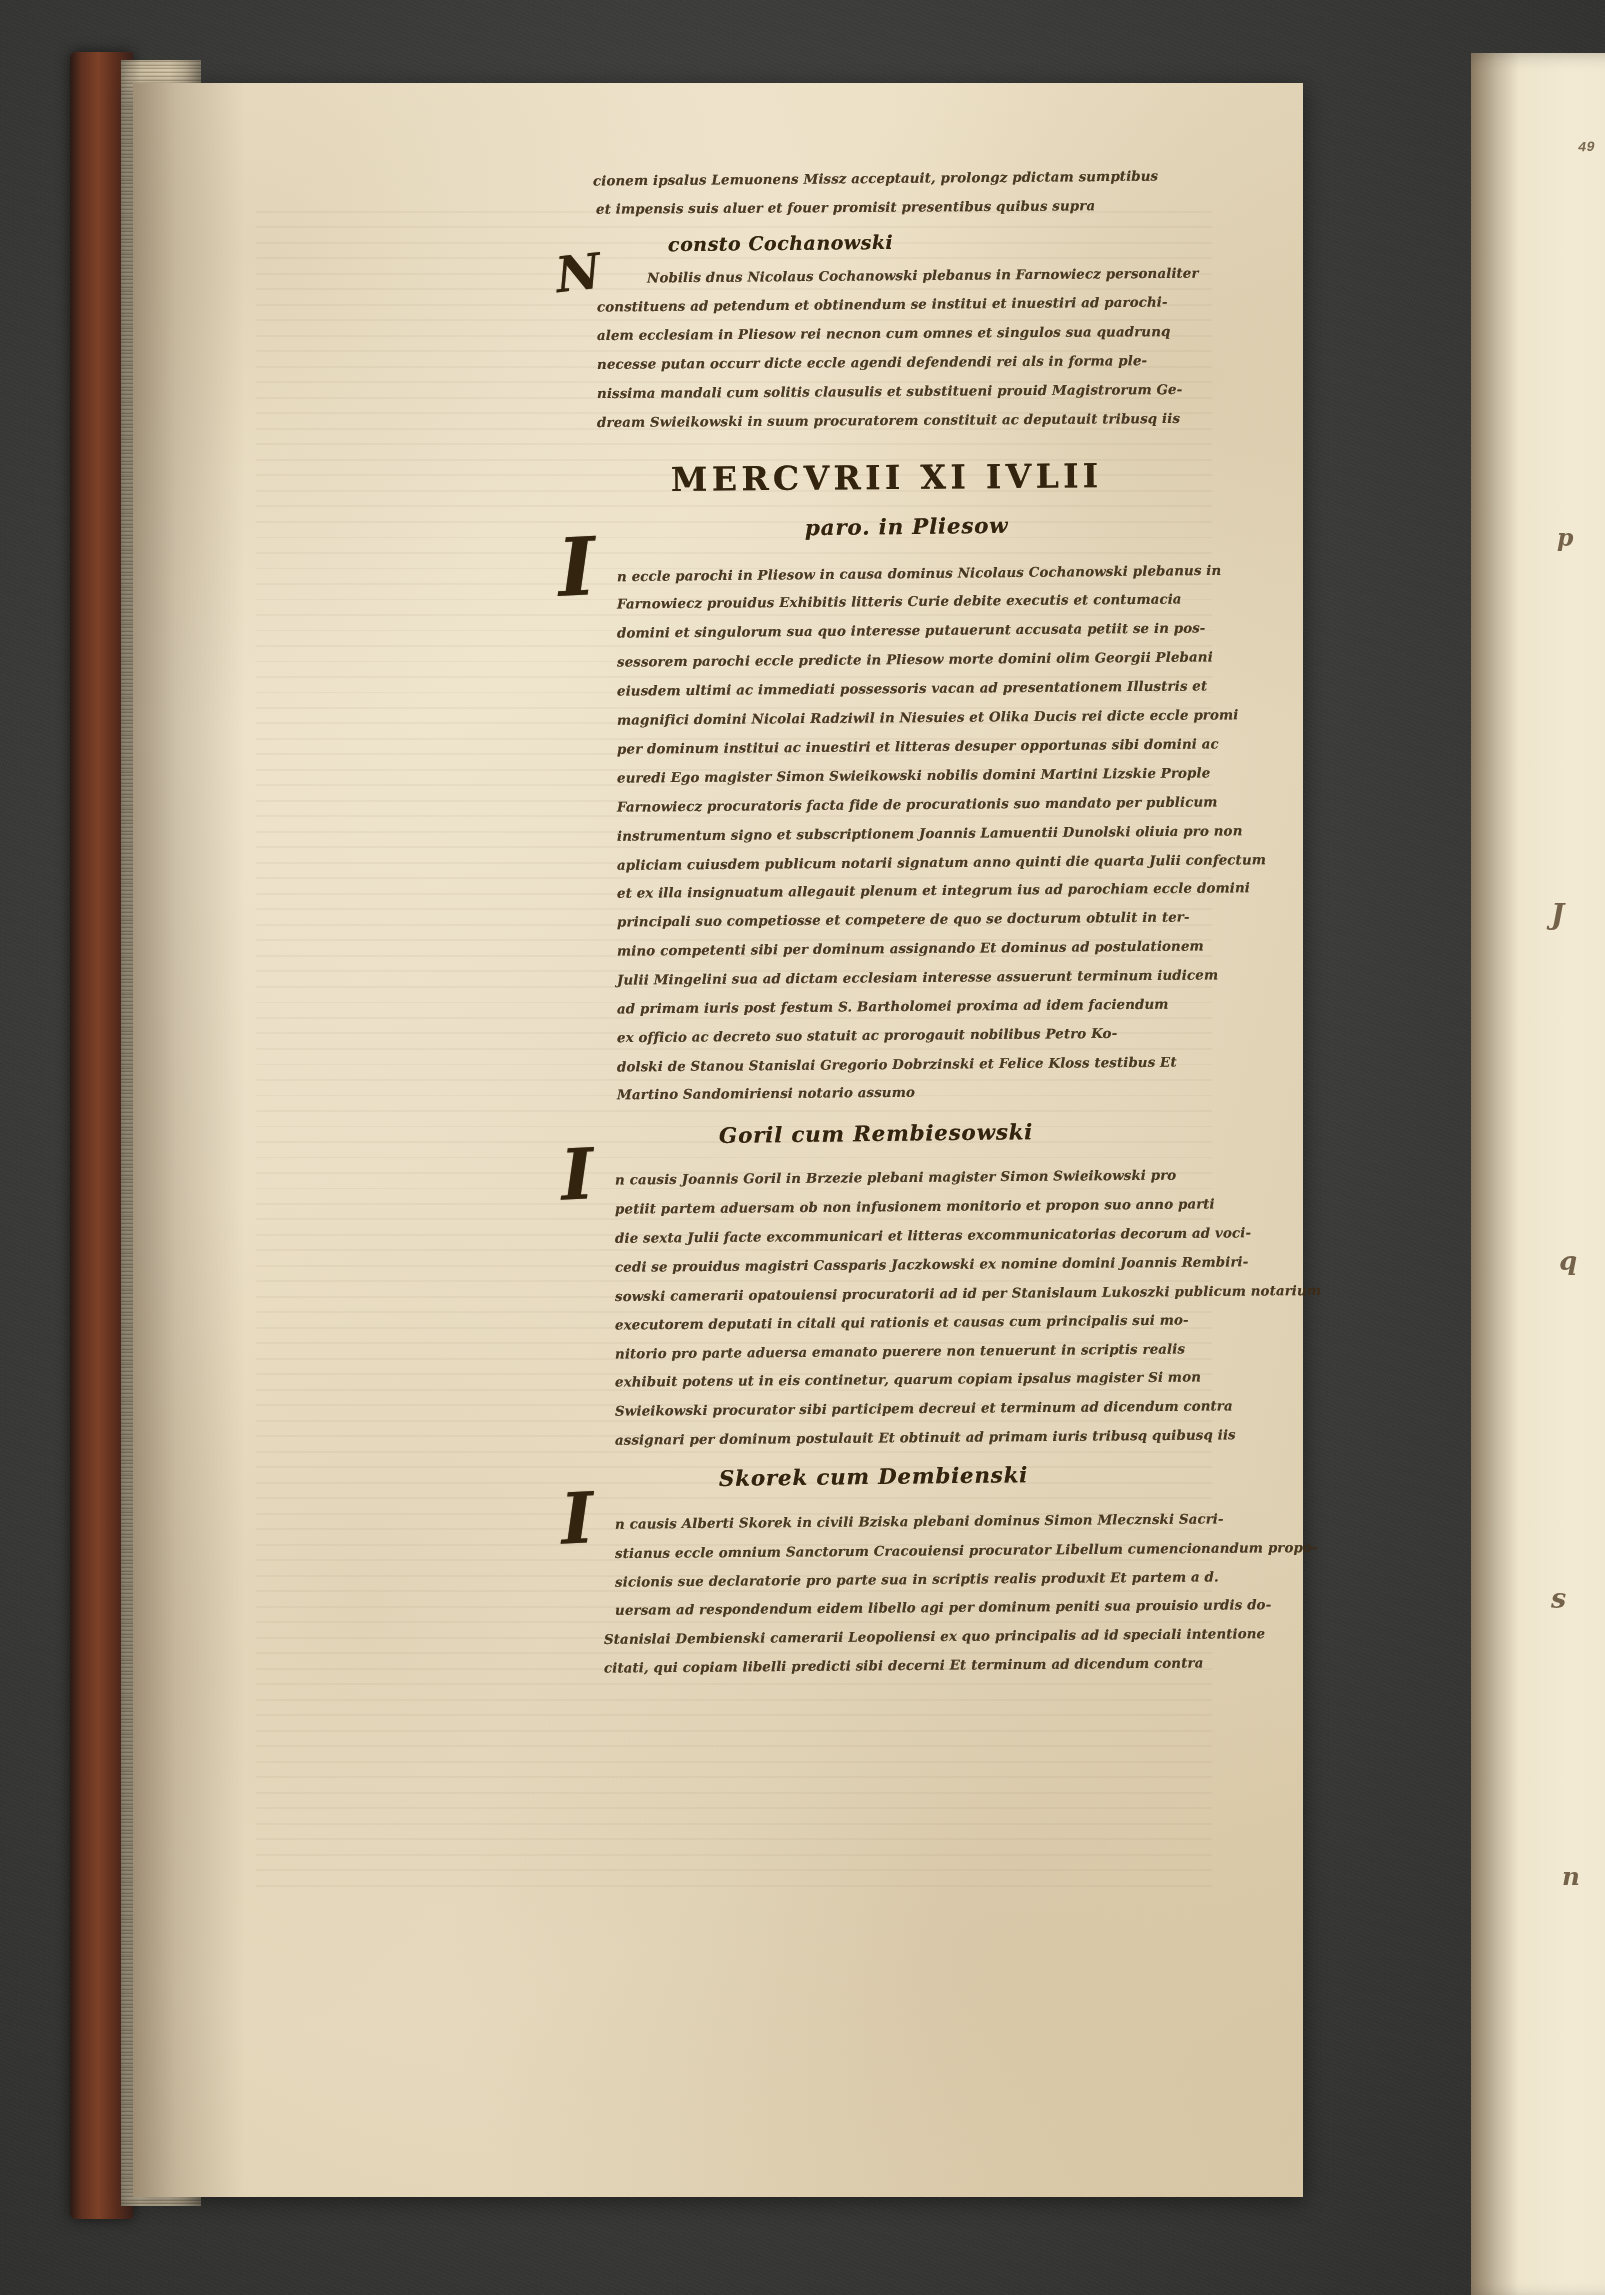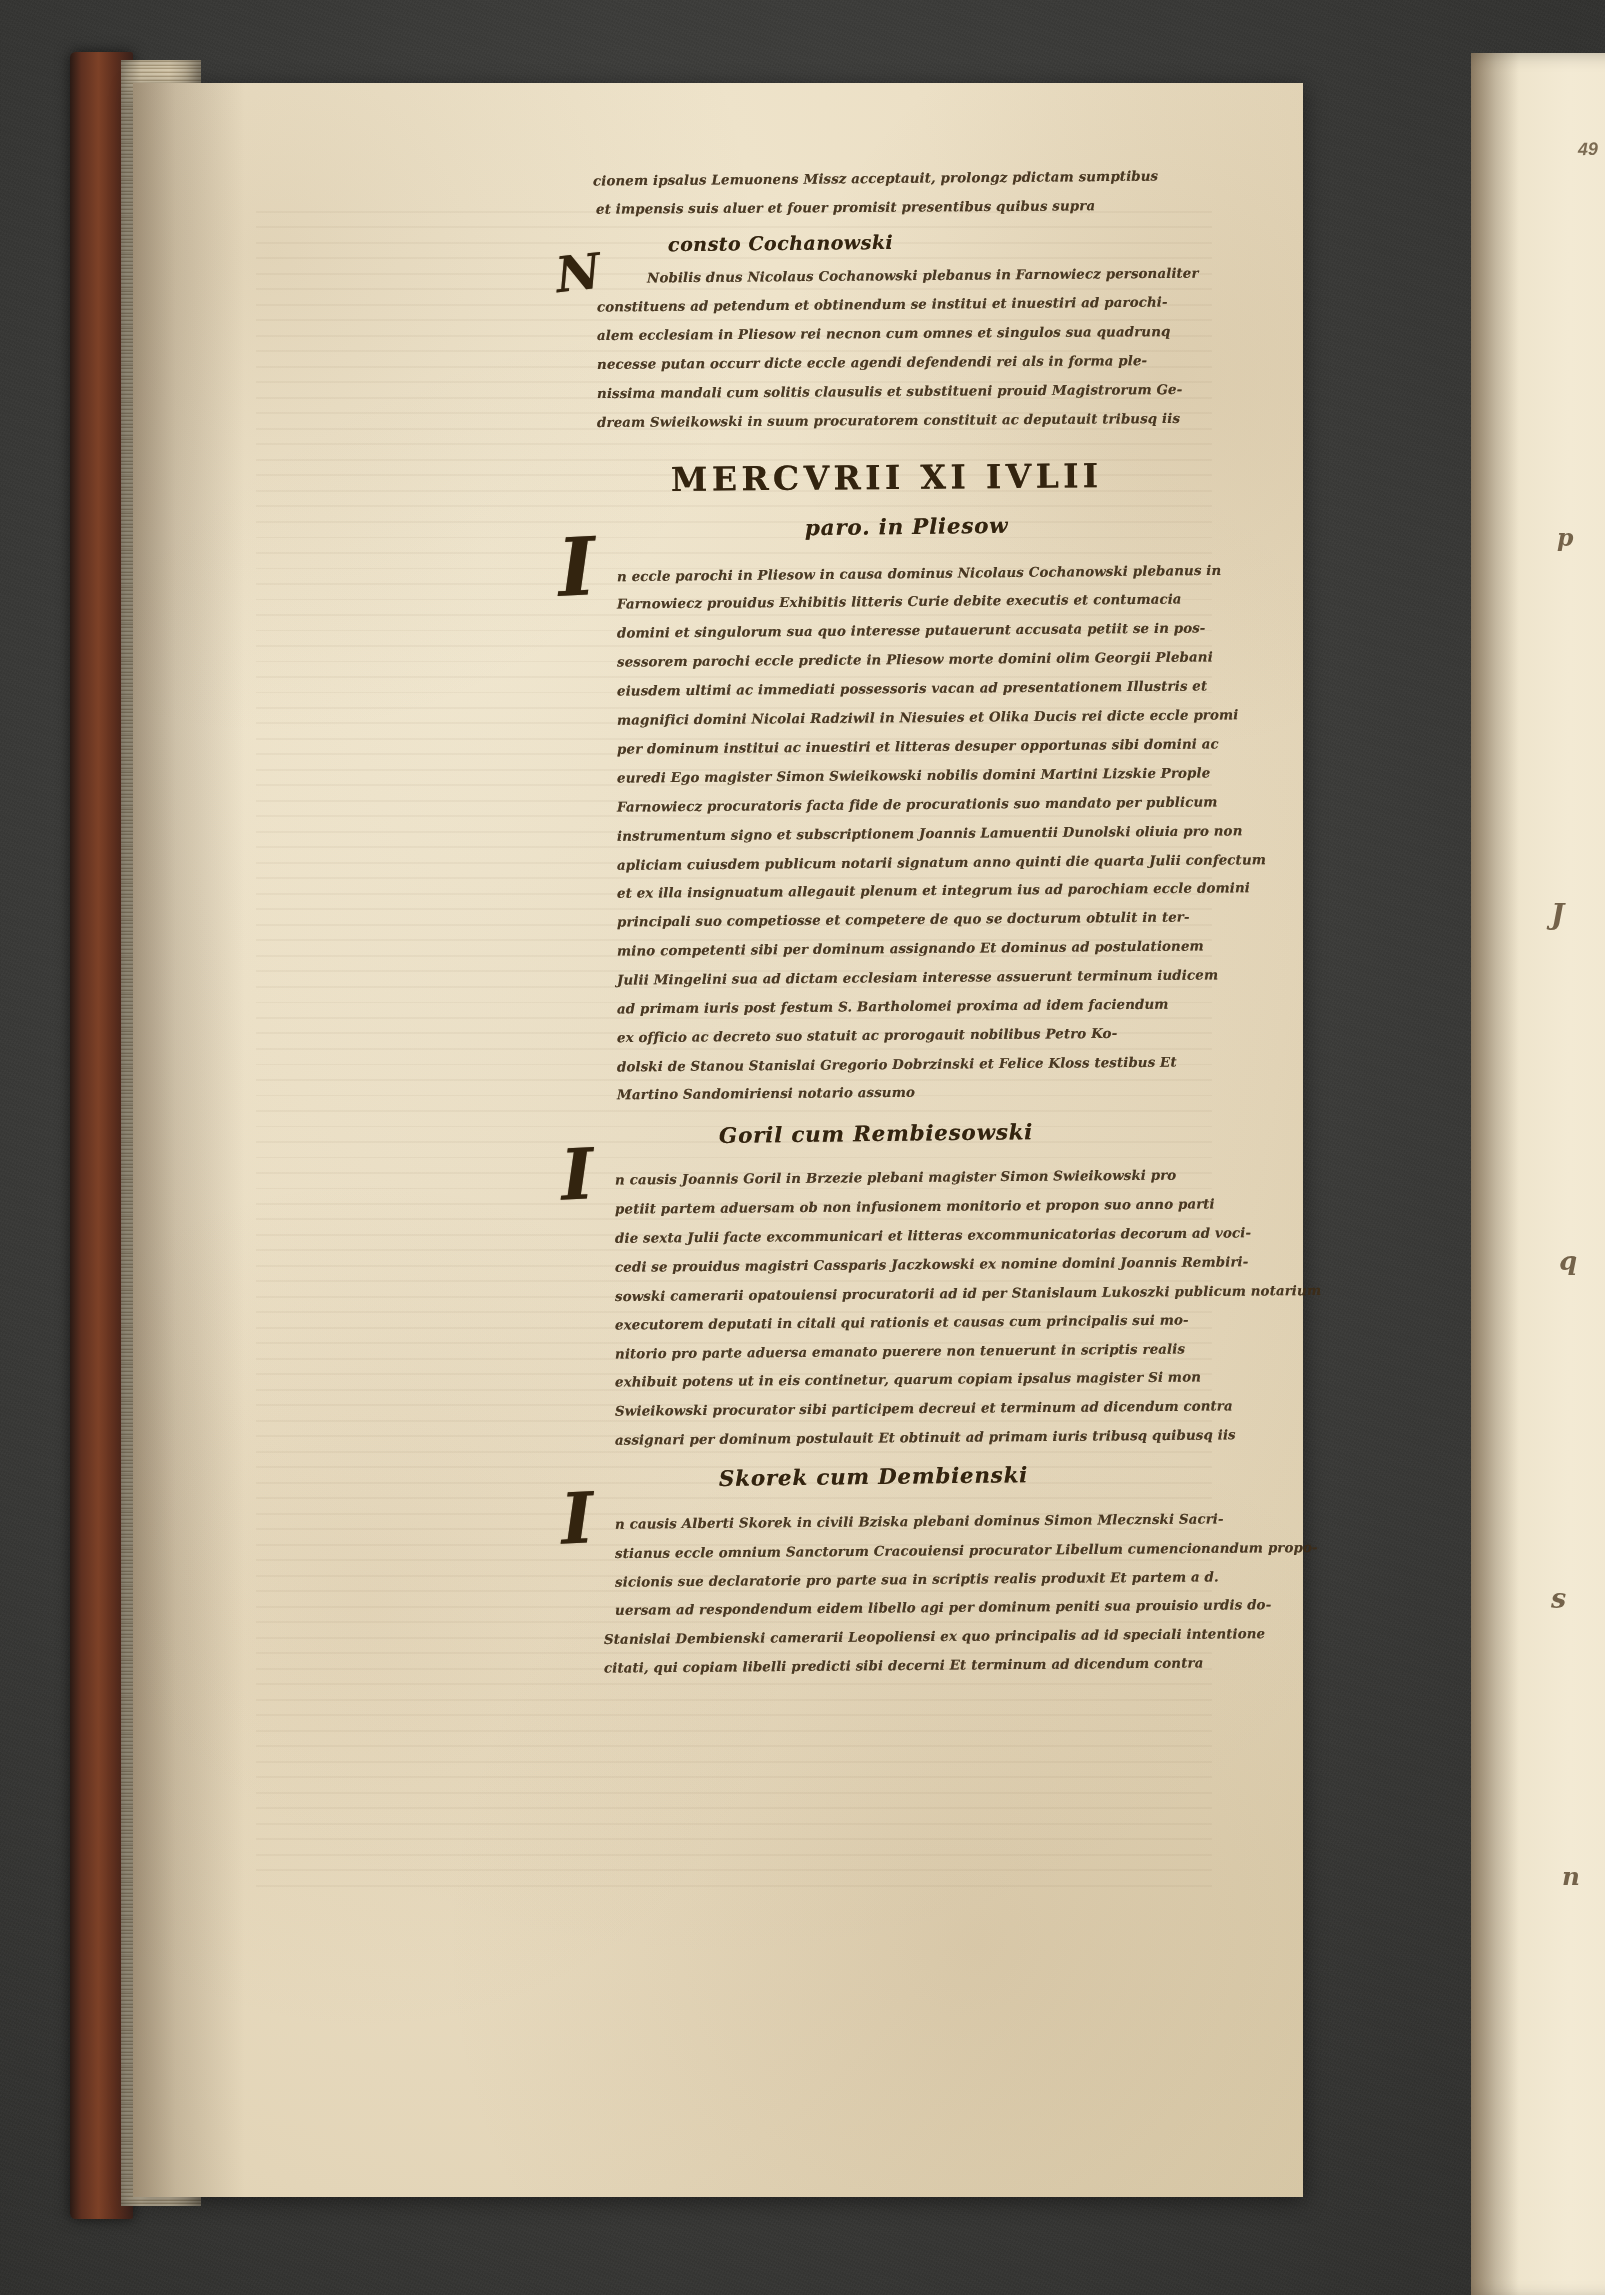--- a/index.html
+++ b/index.html
@@ -196,24 +196,24 @@
     color: #4a361d;
     font-family: "DejaVu Serif", serif;
     font-style: italic;
     font-weight: 600;
     font-size: 13px;
     opacity: 0.75;
   }
   .folio {
     position: absolute;
     color: #4a361d;
-    font-family: Liberation Sans, sans-serif;
+    font-family: Liberation Mono, monospace;
     font-style: italic;
     font-weight: 600;
-    font-size: 18px;
+    font-size: 14px;
     opacity: 0.7;
   }
 </style>
 </head>
 <body>
 
 <div id="photo">
   <div id="backdrop"></div>
 
   <div id="book">

